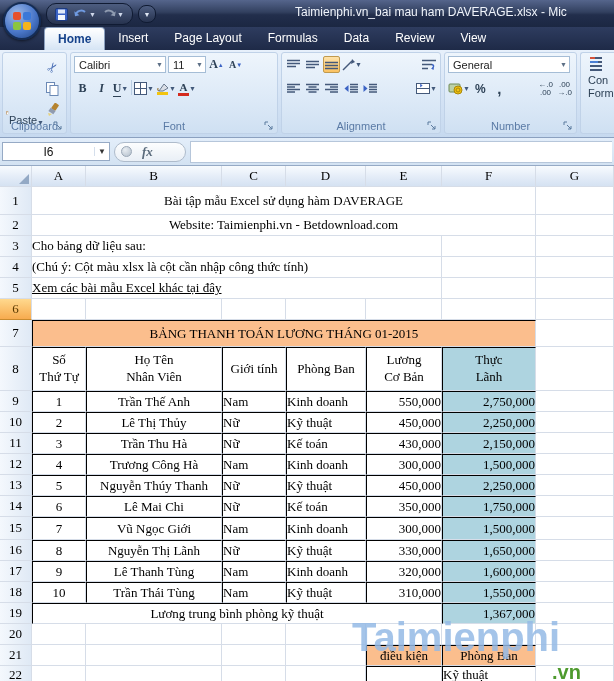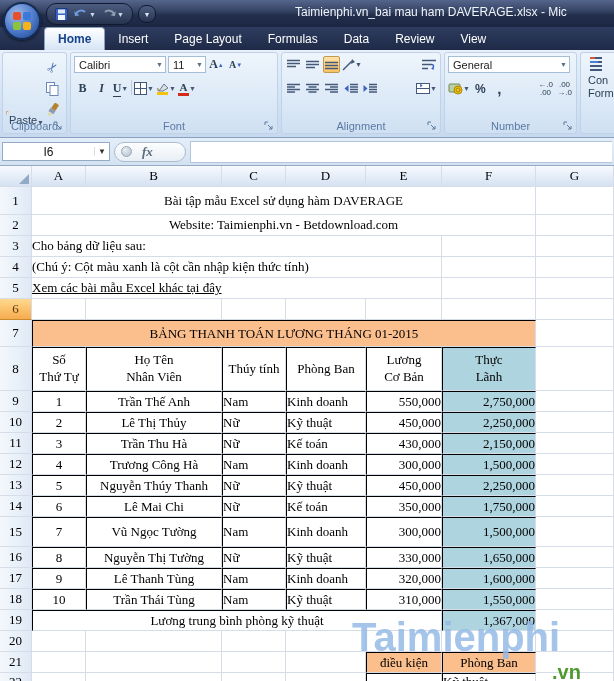--- a/index.html
+++ b/index.html
@@ -21,21 +21,21 @@
     background:linear-gradient(#4d5d80,#27334f);border:1px solid #101b33;border-radius:10px;
     padding:0 8px;gap:6px;}
   .qicon{display:flex;align-items:center;gap:1px;}
   .caret{color:#cfd8ea;font-size:7px;line-height:1;}
   .qat-more{position:absolute;top:5px;left:138px;width:16px;height:16px;border-radius:8px;
     background:linear-gradient(#4d5d80,#27334f);border:1px solid #101b33;color:#dfe6f3;
     font-size:7px;display:flex;align-items:center;justify-content:center;}
   #win-title{position:absolute;top:5px;left:295px;width:319px;height:16px;color:#f0f4fb;
     font-size:12px;white-space:nowrap;overflow:hidden;}
   
-  .tabs{position:absolute;top:27px;left:44px;height:23px;display:flex;align-items:center;}
+  .tabs{position:absolute;top:27px;left:44px;height:23px;display:flex;align-items:flex-start;}
   .tab{height:21px;display:flex;align-items:center;padding:0 13px;color:#fff;
     font-size:12px;border-radius:4px 4px 0 0;}
   .tab.active{background:linear-gradient(#ffffff,#e7f0fa 60%,#d5e4f4);
     border:1px solid #8ba0bf;border-bottom:none;color:#15428b;font-weight:700;height:22px;}
   
   #ribbon{position:absolute;top:50px;left:0;width:614px;height:88px;
     background:linear-gradient(#e7f0fb,#d4e3f5 55%,#c6d9ef);
     border-bottom:1px solid #8ba0bf;box-sizing:border-box;display:flex;padding:2px 0 0 2px;gap:3px;}
   .rgroup{height:82px;border:1px solid #c0d2e8;border-radius:3px;box-sizing:border-box;
     background:linear-gradient(#eef5fc,#dce9f7 60%,#cfe0f2);position:relative;flex:none;}
@@ -452,21 +452,21 @@
     <td></td>
   </tr>
   <tr style="height:21px">
     <td class="rh">3</td>
     <td colspan="5" class="t-b3">Cho bảng dữ liệu sau:</td>
     <td></td>
     <td></td>
   </tr>
   <tr style="height:21px">
     <td class="rh">4</td>
-    <td colspan="5" class="t-b4">(Chú ý: Cột màu xanh là cột cần nhập kiện thức tính)</td>
+    <td colspan="5" class="t-b4">(Chú ý: Cột màu xlsx là cột cần nhập công thức tính)</td>
     <td></td>
     <td></td>
   </tr>
   <tr style="height:21px">
     <td class="rh">5</td>
     <td colspan="5" class="t-link">Xem các bài mẫu Excel khác tại đây</td>
     <td></td>
     <td></td>
   </tr>
   <tr style="height:21px">
@@ -483,21 +483,21 @@
     <td class="rh">7</td>
     <td colspan="6" class="b orange band">BẢNG THANH TOÁN LƯƠNG THÁNG 01-2015</td>
     <td></td>
   </tr>
   <tr style="height:44px">
     <td class="rh">8</td>
     <td class="b hdr">Số
 Thứ Tự</td>
     <td class="b hdr">Họ Tên
 Nhân Viên</td>
-    <td class="b hdr">Thúy tính</td>
+    <td class="b hdr">Giới tính</td>
     <td class="b hdr">Phòng Ban</td>
     <td class="b hdr">Lương
 Cơ Bản</td>
     <td class="b hdr teal">Thực
 Lãnh</td>
     <td></td>
   </tr>
   <tr style="height:21px">
     <td class="rh">9</td>
     <td class="b ctr">1</td>
@@ -551,34 +551,34 @@
   <tr style="height:21px">
     <td class="rh">14</td>
     <td class="b ctr">6</td>
     <td class="b ctr">Lê Mai Chi</td>
     <td class="b sansC">Nữ</td>
     <td class="b serifL">Kế toán</td>
     <td class="b numR">350,000</td>
     <td class="b teal numR2">1,750,000</td>
     <td></td>
   </tr>
-  <tr style="height:30px">
+  <tr style="height:23px">
     <td class="rh">15</td>
     <td class="b ctr">7</td>
-    <td class="b ctr">Vũ Ngọc Tường</td>
+    <td class="b ctr">Vũ Ngọc Giới</td>
     <td class="b sansC">Nam</td>
     <td class="b serifL">Kinh doanh</td>
     <td class="b numR">300,000</td>
     <td class="b teal numR2">1,500,000</td>
     <td></td>
   </tr>
   <tr style="height:21px">
     <td class="rh">16</td>
     <td class="b ctr">8</td>
-    <td class="b ctr">Nguyễn Thị Tường</td>
+    <td class="b ctr">Nguyễn Thị Lãnh</td>
     <td class="b sansC">Nữ</td>
     <td class="b serifL">Kỹ thuật</td>
     <td class="b numR">330,000</td>
     <td class="b teal numR2">1,650,000</td>
     <td></td>
   </tr>
   <tr style="height:21px">
     <td class="rh">17</td>
     <td class="b ctr">9</td>
     <td class="b ctr">Lê Thanh Tùng</td>

